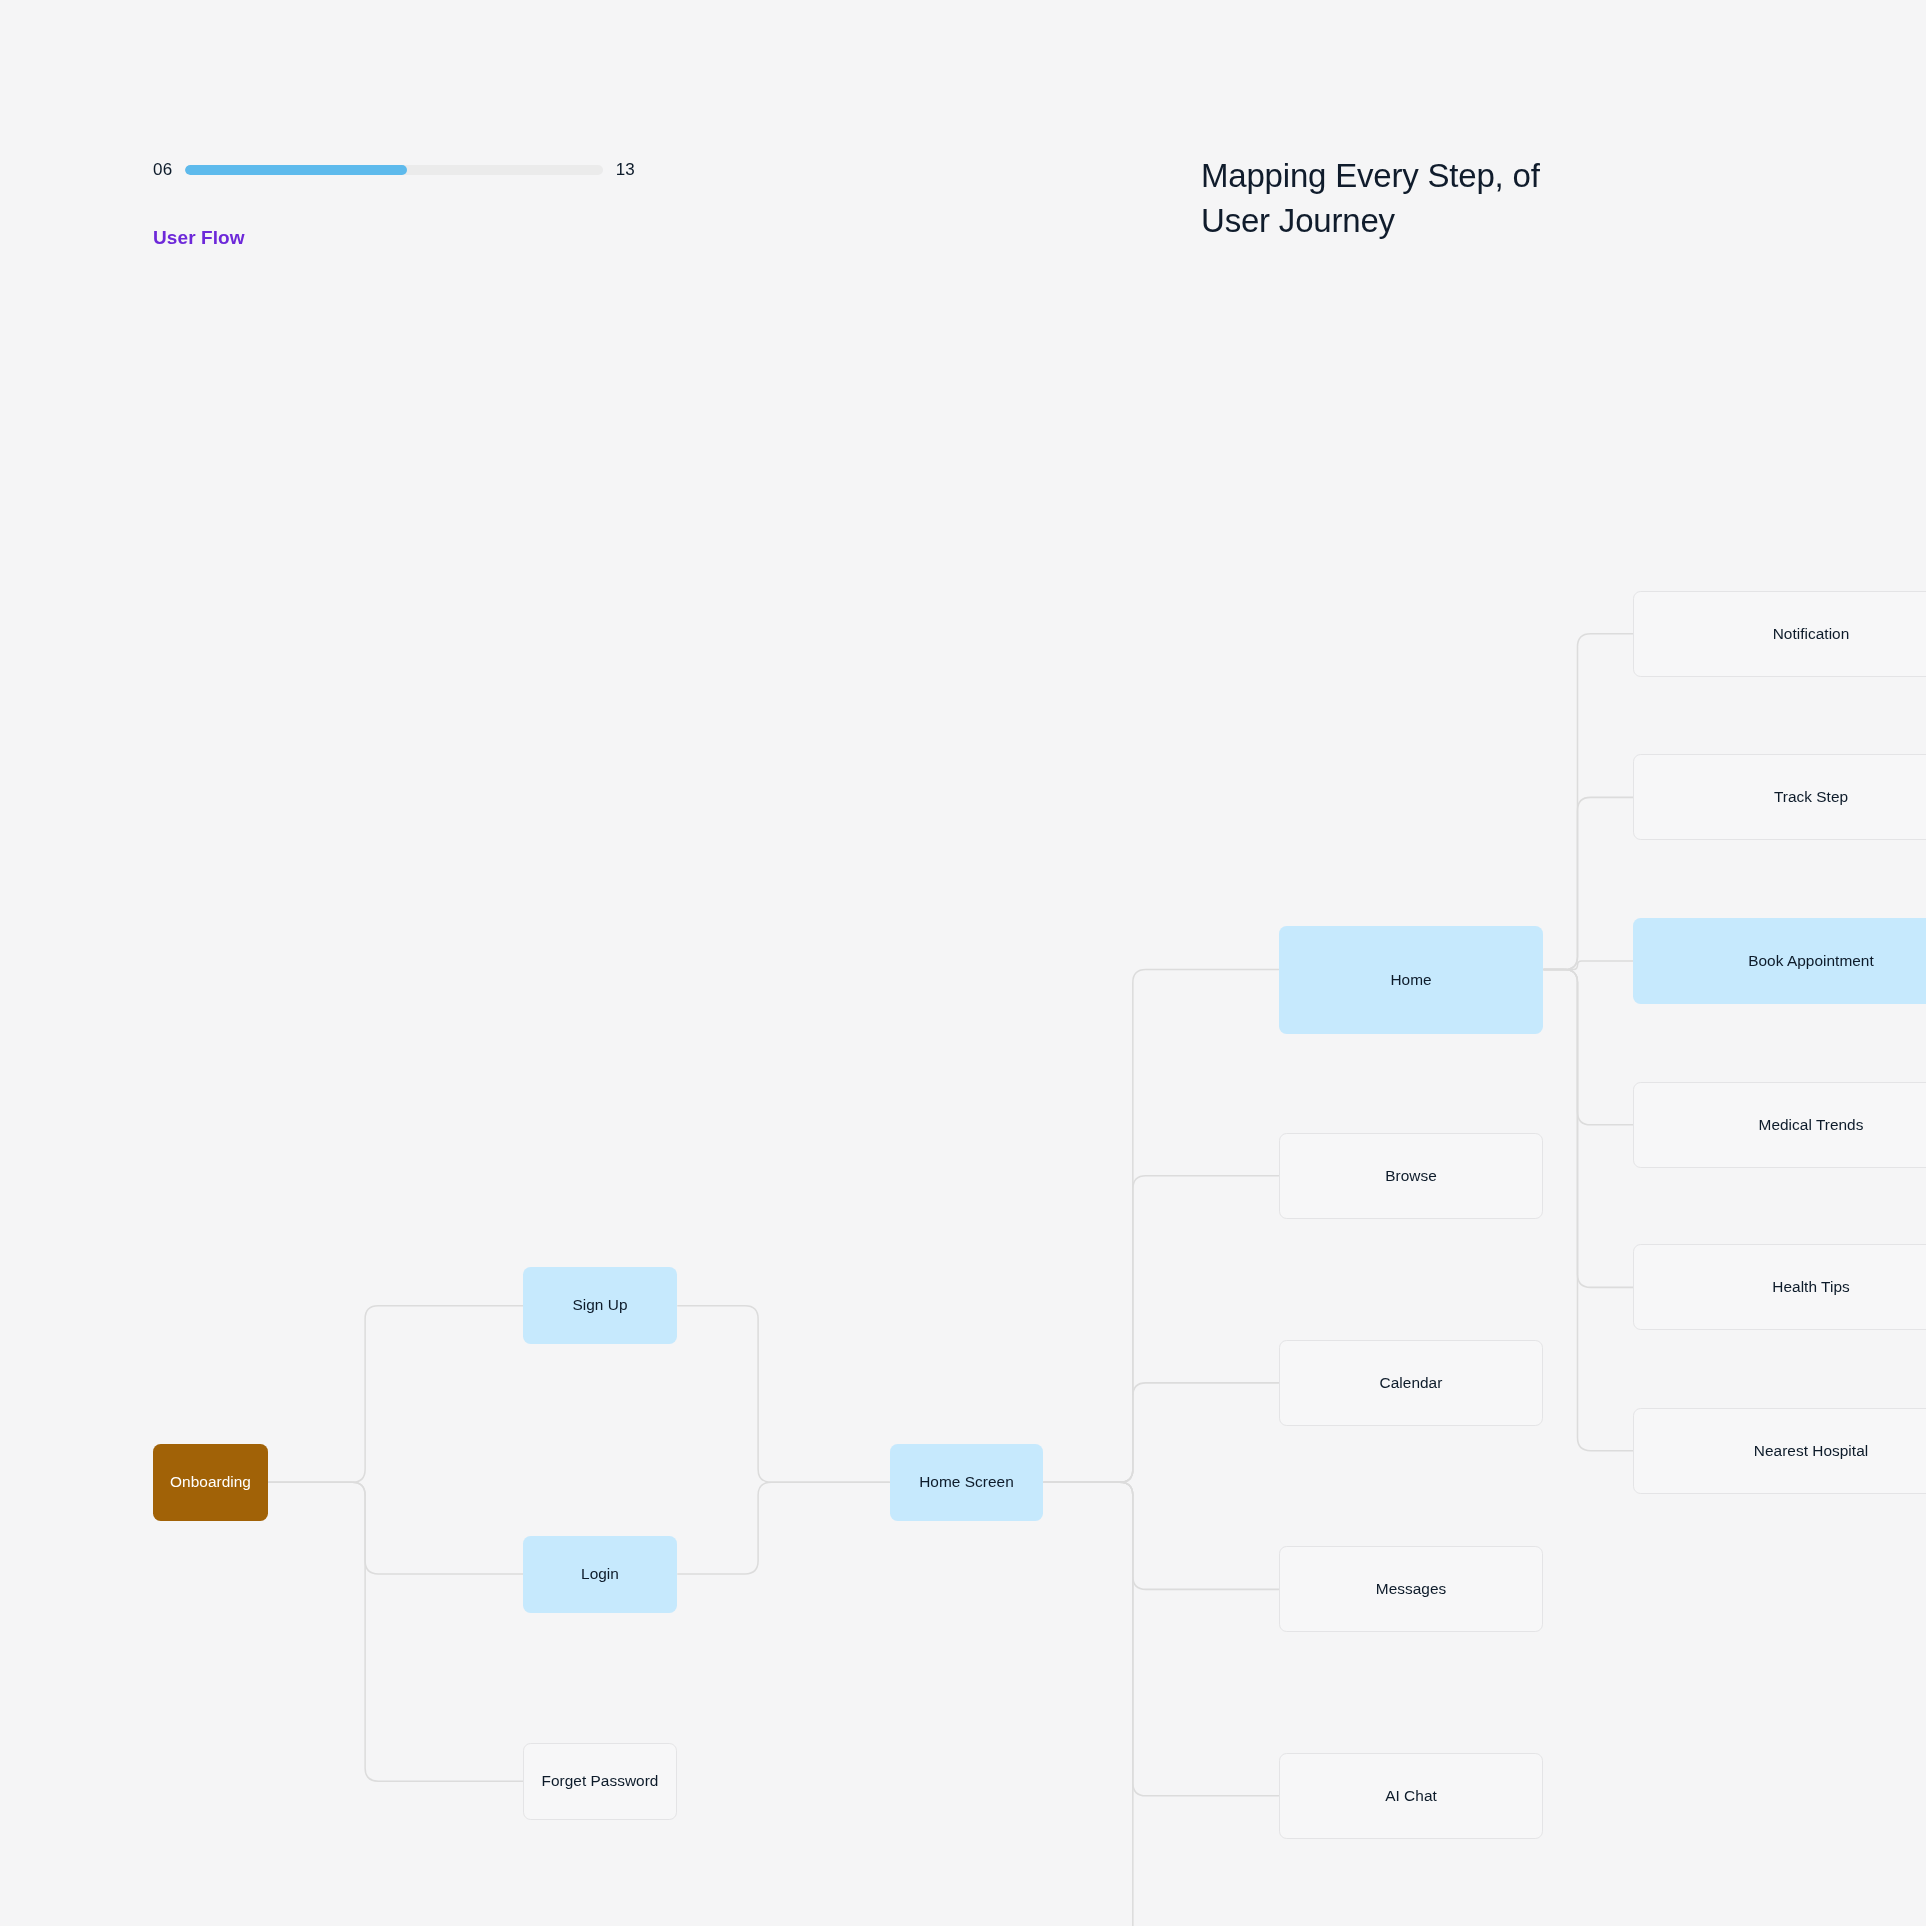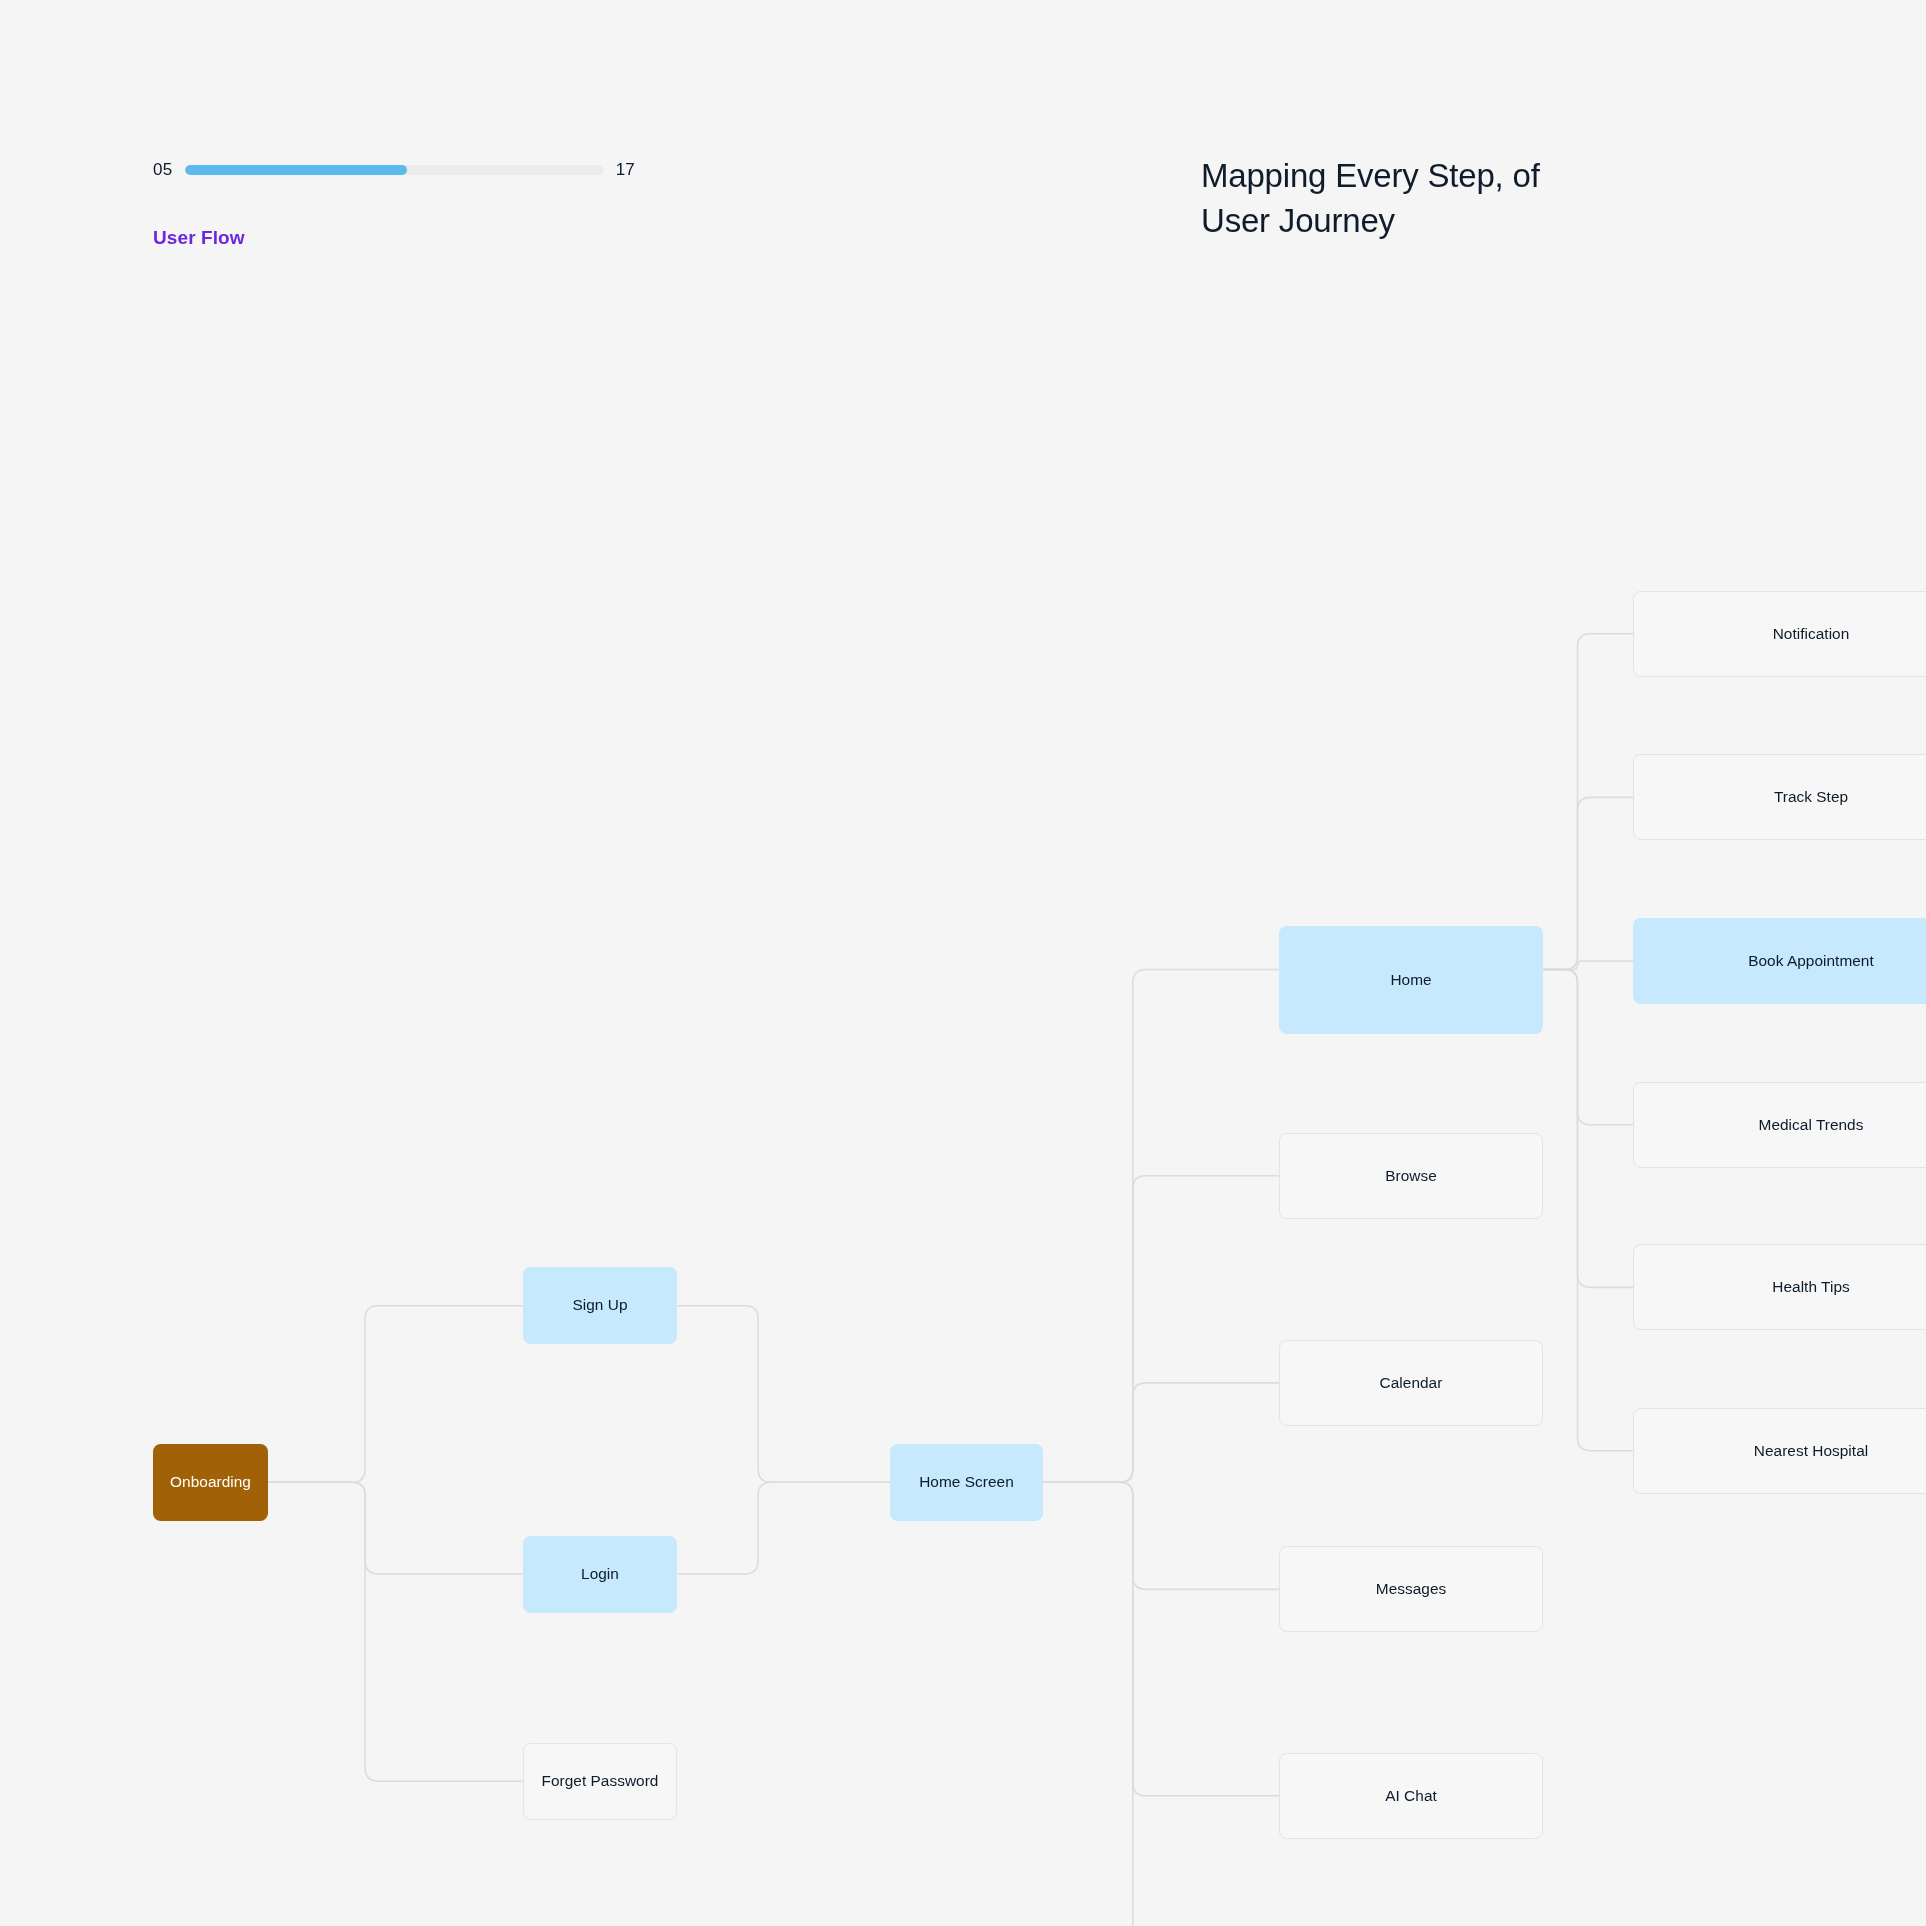--- a/index.html
+++ b/index.html
@@ -120,25 +120,25 @@
     background: #f7f7f8;
     border: 1.2px solid #e4e4e6;
   }
 </style>
 </head>
 <body>
 
 <div id="canvas">
 
   <div id="progress-row">
-    <span class="step-num">05</span>
+    <span class="step-num">06</span>
     <div id="progress-track">
       <div id="progress-fill" style="width: 53%;"></div>
     </div>
-    <span class="step-num">17</span>
+    <span class="step-num">13</span>
   </div>
 
   <div id="flow-label">User Flow</div>
 
   <div id="headline">
     <span>Mapping </span><span class="b">Every Step,</span><span> of</span><br>
     <span class="b">User Journey</span>
   </div>
 
   <svg id="links" viewBox="0 0 5760 7692" xmlns="http://www.w3.org/2000/svg">

